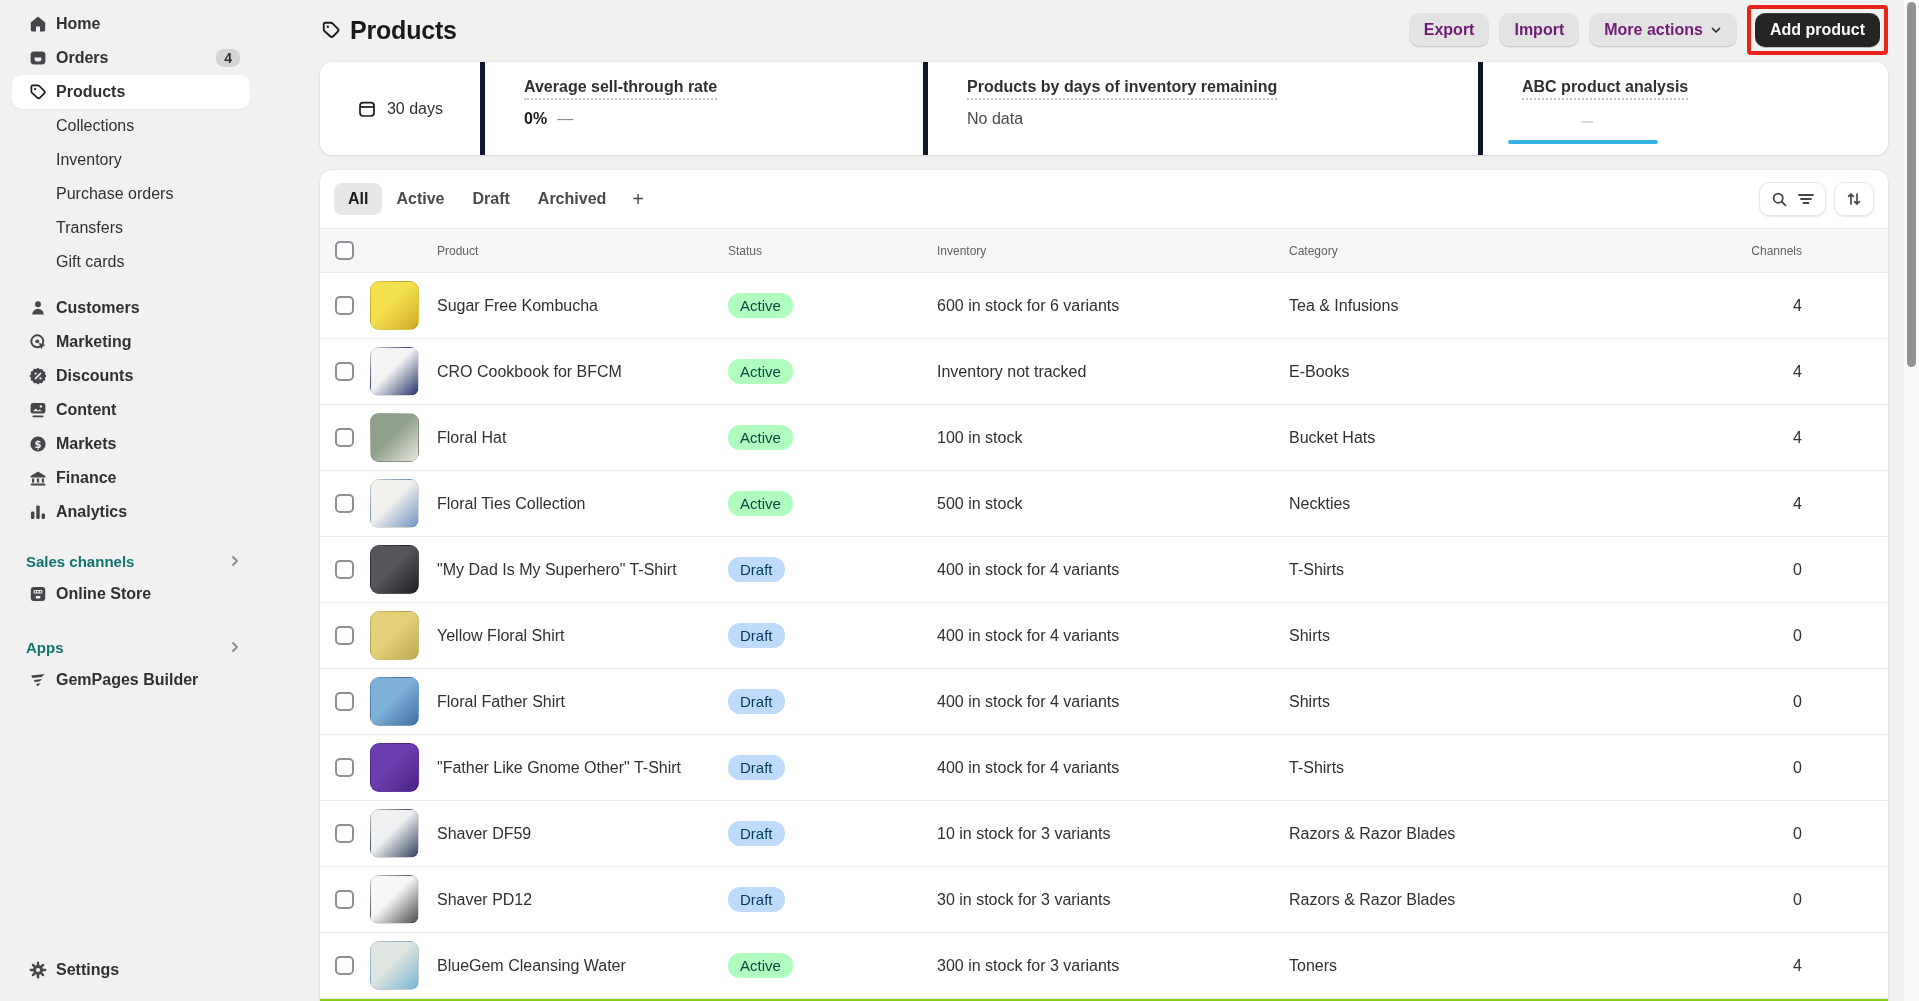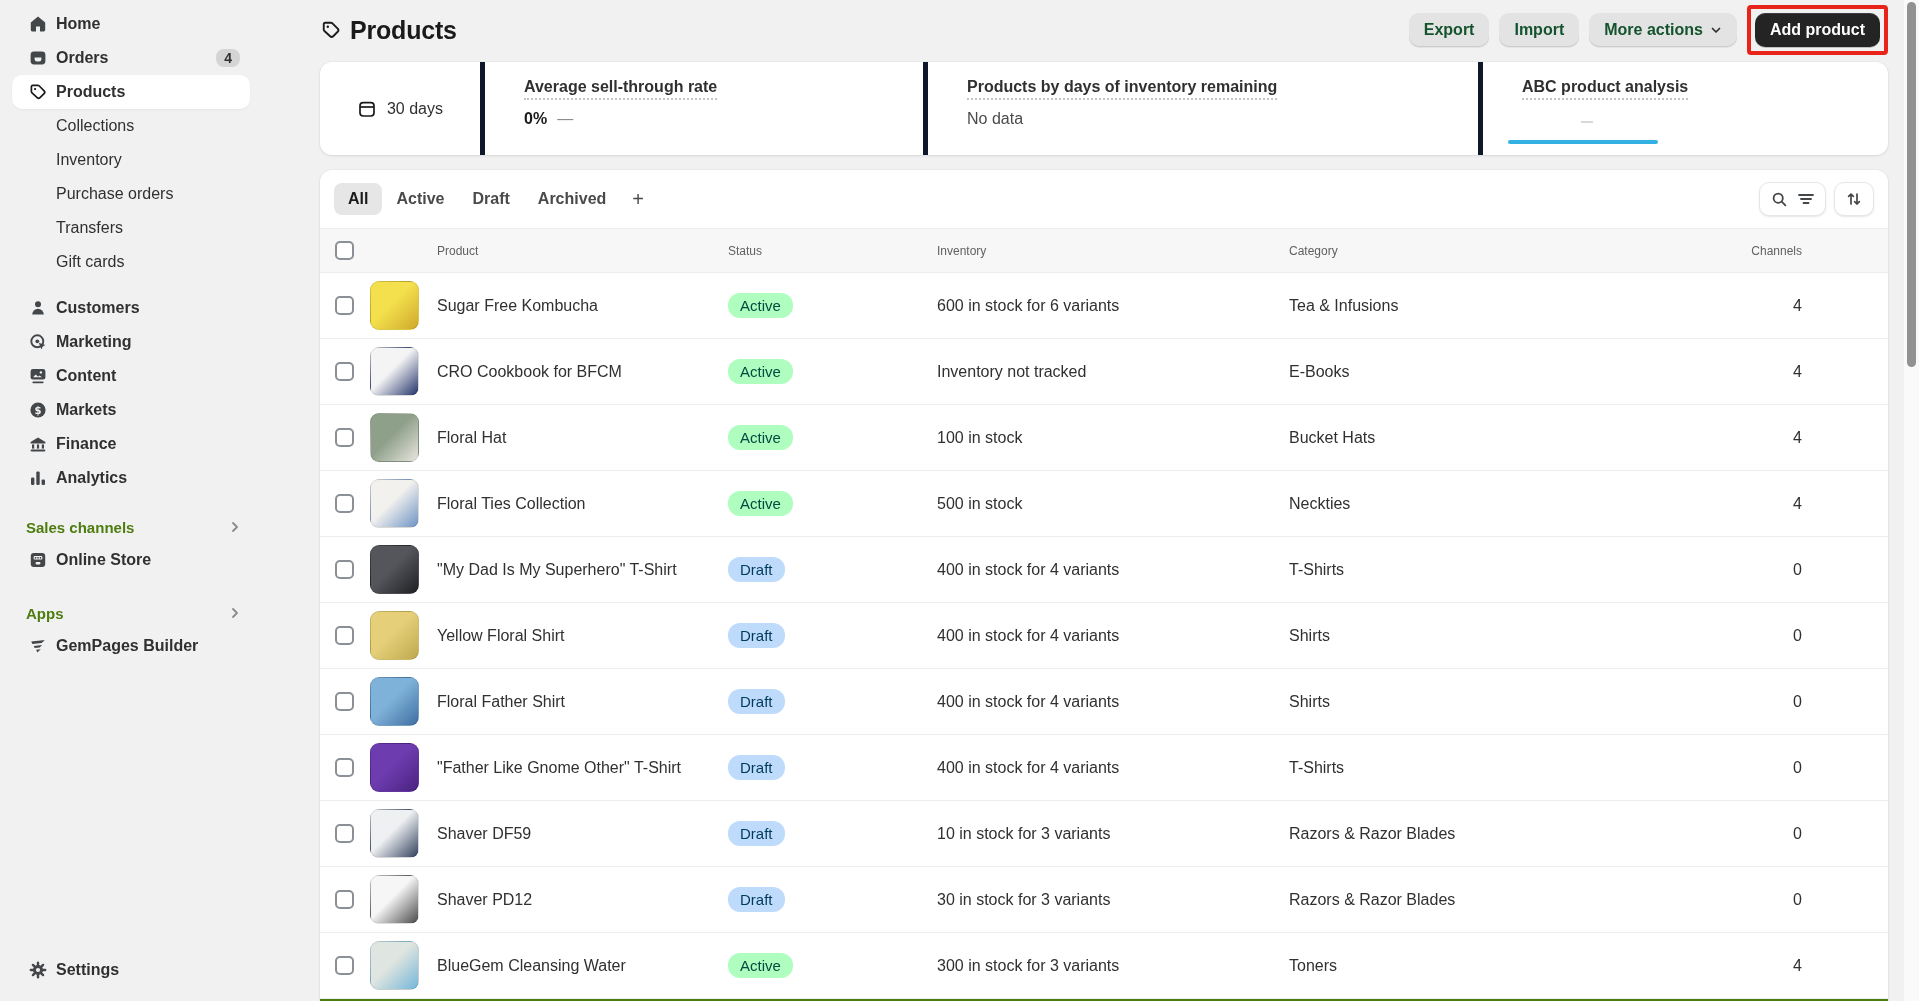--- a/index.html
+++ b/index.html
@@ -27,33 +27,33 @@
   }
   .sub-item {
     height:34px; display:flex; align-items:center; padding-left:44px;
     font-size:16px; font-weight:500; color:#303030; border-radius:10px; cursor:pointer; flex-shrink:0;
   }
   .group-gap-sm { height:12px; flex-shrink:0; }
   .group-gap-md { height:16px; flex-shrink:0; }
   .group-gap-lg { height:20px; flex-shrink:0; }
   .section-row {
     height:32px; display:flex; align-items:center; justify-content:space-between;
-    padding:0 8px 0 14px; font-size:15px; font-weight:600; color:#4d7c0f; cursor:pointer; flex-shrink:0;
+    padding:0 8px 0 14px; font-size:15px; font-weight:600; color:#0f766e; cursor:pointer; flex-shrink:0;
   }
   .settings-row { margin-top:auto; }
 
   
   .main { flex:1; padding:8px 31px 0 58px; display:flex; flex-direction:column; min-width:0; }
   .page-header { height:44px; display:flex; align-items:center; justify-content:space-between; }
   .title-wrap { display:flex; align-items:center; gap:8px; }
   .page-title { font-size:25px; font-weight:700; color:#1a1a1a; letter-spacing:-.2px; }
   .actions { display:flex; align-items:center; gap:10px; }
   .btn {
     height:34px; padding:0 15px; border:none; border-radius:10px; background:#e3e3e3;
-    font-family:inherit; font-size:16px; font-weight:600; color:#14532d; cursor:pointer;
+    font-family:inherit; font-size:16px; font-weight:600; color:#701a75; cursor:pointer;
     display:flex; align-items:center; gap:7px;
     box-shadow:0 1px 0 rgba(0,0,0,.05), inset 0 -1px 0 rgba(0,0,0,.10);
   }
   .btn-dark {
     background:#242424; color:#ffffff;
     box-shadow:inset 0 1px 0 rgba(255,255,255,.12), 0 1px 0 rgba(0,0,0,.2);
   }
   .annotation { border:4px solid #e8231a; border-radius:4px; padding:4px; }
 
   
@@ -98,21 +98,21 @@
     font-size:12px; color:#616161; font-weight:450;
   }
   .trow { height:66px; border-bottom:1px solid #ececec; font-size:16px; color:#303030; background:#fff; }
   .cell-channels { text-align:right; }
   .checkbox {
     width:19px; height:19px; border:2px solid #8a9096; border-radius:5px; background:#fff;
     display:inline-block; cursor:pointer;
   }
   .thumb { width:49px; height:49px; border-radius:9px; border:1px solid rgba(0,0,0,.10); }
   .badge { display:inline-block; padding:4px 12px; border-radius:12px; font-size:15px; font-weight:500; }
-  .rows-wrap { flex:1; background:#4d7c0f; }
+  .rows-wrap { flex:1; background:#84cc16; }
 
   
   .scrollbar { position:absolute; right:0; top:0; width:15px; height:100%; background:#fafafa; }
   .scroll-thumb { position:absolute; top:2px; right:3px; width:9px; height:365px; border-radius:5px; background:#929292; cursor:pointer; }
 
   svg { display:block; }
 </style>
 </head>
 <body>
 
@@ -172,20 +172,31 @@
       <span class="ic">
         <svg width="20" height="20" viewBox="0 0 20 20">
             <circle cx="9.3" cy="9.3" r="6" fill="none" stroke="#44474a" stroke-width="1.9"></circle>
             <circle cx="9.3" cy="9.3" r="1.9" fill="#44474a"></circle>
             <path d="M10.8 10.8 17.4 13l-2.7 1.4-1.3 3-2.6-6.6Z" fill="#44474a"></path>
           </svg>
       </span>
       <span class="lbl">Marketing</span>
     </div>
 
+    <div class="nav-item">
+      <span class="ic">
+        <svg width="20" height="20" viewBox="0 0 20 20">
+            <path d="M10 1.8l1.9 1.4 2.3-.3.9 2.2 2.2.9-.3 2.3L18.4 10 17 11.9l.3 2.3-2.2.9-.9 2.2-2.3-.3L10 18.4 8.1 17l-2.3.3-.9-2.2-2.2-.9.3-2.3L1.6 10 3 8.1l-.3-2.3 2.2-.9.9-2.2 2.3.3Z" fill="#44474a"></path>
+            <path d="M7.4 12.6l5.2-5.2" stroke="#f1f1f1" stroke-width="1.5" stroke-linecap="round"></path>
+            <circle cx="7.6" cy="7.6" r="1.1" fill="#f1f1f1"></circle>
+            <circle cx="12.4" cy="12.4" r="1.1" fill="#f1f1f1"></circle>
+          </svg>
+      </span>
+      <span class="lbl">Discounts</span>
+    </div>
 
     <div class="nav-item">
       <span class="ic">
         <svg width="20" height="20" viewBox="0 0 20 20">
             <rect x="2.6" y="3" width="14.8" height="10.6" rx="2.4" fill="#44474a"></rect>
             <circle cx="12.9" cy="6.4" r="1.2" fill="#f1f1f1"></circle>
             <path d="M5 11.3l2.8-2.8 2.3 2.3 1.4-1.4 2.5 1.9H5Z" fill="#f1f1f1"></path>
             <rect x="4.4" y="15.4" width="11.2" height="1.9" rx="0.95" fill="#44474a"></rect>
           </svg>
       </span>

